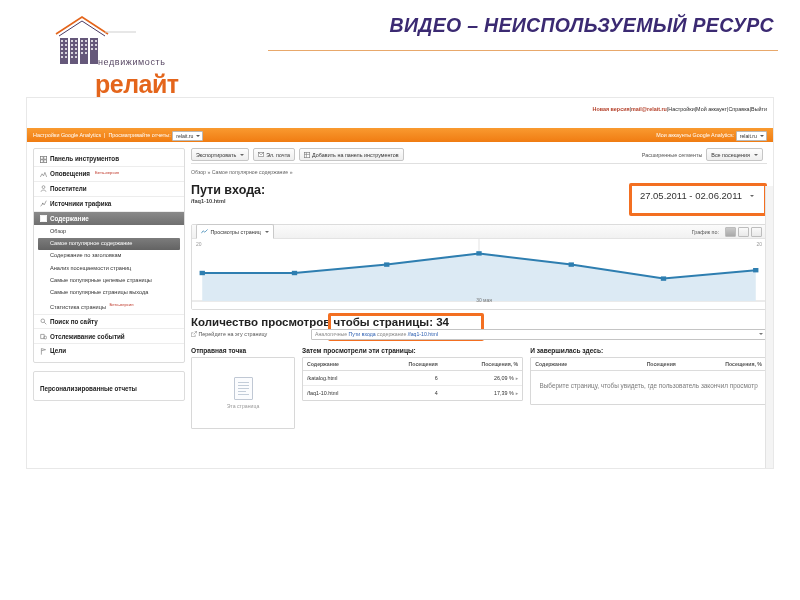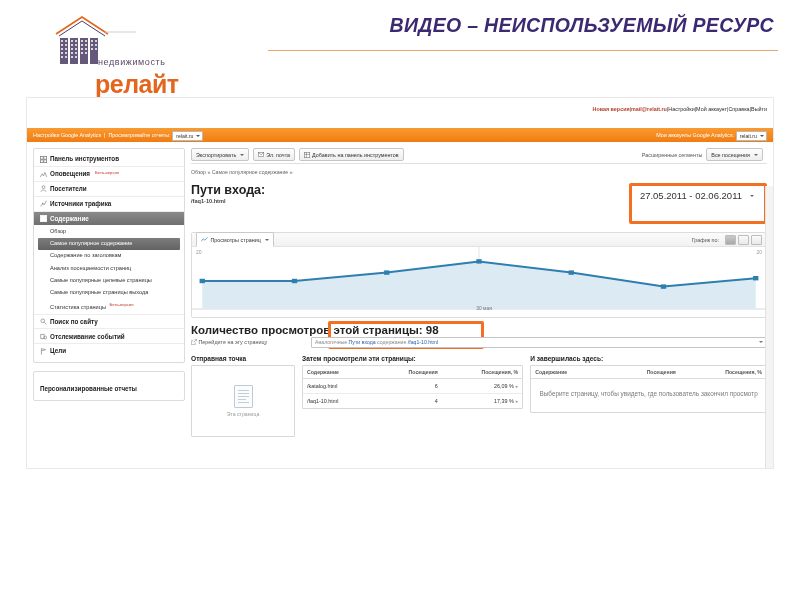--- a/index.html
+++ b/index.html
@@ -87,21 +87,21 @@
   .tb-spacer { flex:1; }
   .tb-lbl { font-size:5.4px; color:#555; margin-right:4px; }
   .caret { display:inline-block; border-left:2.2px solid transparent; border-right:2.2px solid transparent;
            border-top:2.8px solid #666; margin-left:2px; }
 
   .crumb { font-size:5.2px; color:#666; margin-top:5px; }
   .h1row { display:flex; align-items:flex-start; justify-content:space-between; margin-top:8px; }
   .h1 { font-size:12.5px; font-weight:bold; color:#222; line-height:14px; }
   .h1sub { font-size:5.6px; font-weight:bold; color:#444; margin-top:1px; }
 
-  .daterange { border:3px solid #F36F21; border-radius:2px; padding:4px 10px 20px 8px; background:#fff;
+  .daterange { border:3px solid #F36F21; border-radius:2px; padding:4px 10px 12px 8px; background:#fff;
                display:flex; align-items:center; gap:6px; }
   .daterange .dt { font-size:9.5px; color:#333; white-space:nowrap; }
 
   
   .chart-panel { margin-top:8px; border:1px solid #dcdcdc; border-radius:2px; background:#fff; }
   .chart-head { display:flex; align-items:center; height:13px; border-bottom:1px solid #e3e3e3;
                 background:linear-gradient(#fbfbfb,#f1f1f1); padding:0 4px; }
   .chip { display:inline-flex; align-items:center; gap:2.5px; background:#fff; border:1px solid #c9c9c9;
           border-bottom-color:#fff; border-radius:2px 2px 0 0; font-size:5.4px; color:#333; padding:2px 4px; height:9px; }
   .gbtn { width:9px; height:8px; border:1px solid #bdbdbd; background:linear-gradient(#fafafa,#e9e9e9);
@@ -389,22 +389,22 @@
                   <rect x="457.4" y="37.39999999999999" width="5.2" height="4.4" fill="#2E7EB0"></rect>
                   <rect x="547.4" y="28.999999999999996" width="5.2" height="4.4" fill="#2E7EB0"></rect>
                 </g>
             </svg>
             <span class="xlab" id="xtick" style="left:49.5%; top:58px;">30 мая</span>
           </div>
         </div>
 
         <div class="cnt-wrap">
           <div class="cnt">
-            <span>Количество просмотров этой страницы:</span>
-            <span>98</span>
+            <span>Количество просмотров чтобы страницы:</span>
+            <span>34</span>
           </div>
           <div class="cnt-box"></div>
           <div class="goto">
             <svg width="6" height="6" viewBox="0 0 10 10" style="vertical-align:-1px">
               <path d="M6 0.5 L9.5 0.5 L9.5 4" fill="none" stroke="#888"></path>
               <path d="M9.5 0.5 L4.5 5.5" stroke="#888"></path>
               <path d="M7 6 L7 9.5 L0.5 9.5 L0.5 3 L4 3" fill="none" stroke="#888"></path>
             </svg>
             <span>Перейдите на эту страницу</span>
           </div>

